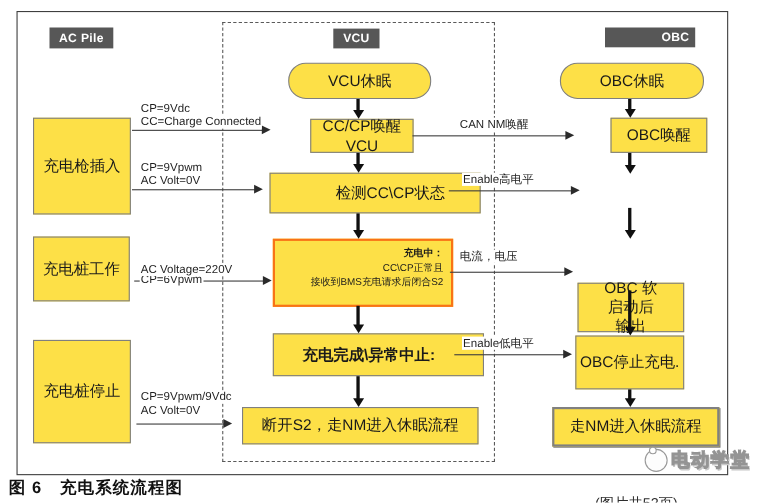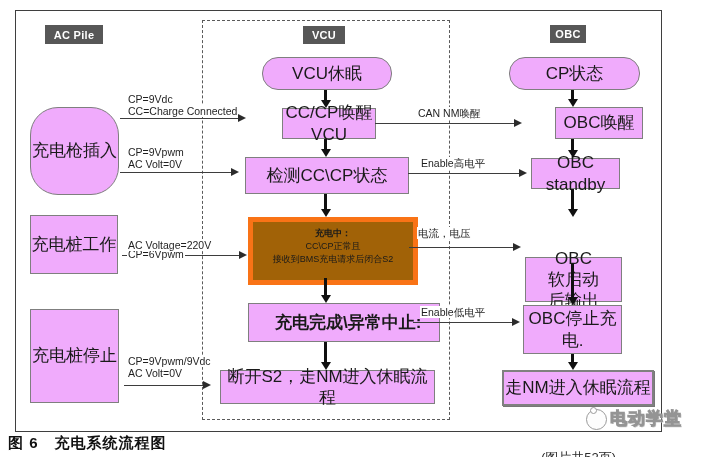--- a/index.html
+++ b/index.html
@@ -15,30 +15,30 @@
   .dashed-group {
     position:absolute; left:202px; top:20px; width:246px; height:398px;
     border:1px dashed #5a5a5a; background:transparent;
   }
   .chip {
     position:absolute; background:#575757; color:#ffffff; font-weight:bold;
     font-size:11px; display:flex; align-items:center; justify-content:center;
     letter-spacing:.3px;
   }
   .node {
-    position:absolute; background:#f0abfc; border:1px solid #7f7f7f;
+    position:absolute; background:#fde047; border:1px solid #7f7f7f;
     display:flex; align-items:center; justify-content:center;
-    font-size:17px; text-align:center; line-height:1.25; color:#1a1a1a;
+    font-size:14px; text-align:center; line-height:1.25; color:#1a1a1a;
   }
   .stadium { border-radius:16px; }
   .node.left-text { justify-content:flex-start; text-align:left; padding-left:26px; }
   .node.bold-text { font-weight:600; }
   .multi {
-    position:absolute; background:#a16207; border:5px solid #f97316;
-    padding:5px 7px; font-size:9px; line-height:1.45; text-align:center; color:#1a1a1a;
+    position:absolute; background:#fde047; border:2px solid #f97316;
+    padding:5px 7px; font-size:9px; line-height:1.45; text-align:right; color:#1a1a1a;
   }
   .multi .t { font-weight:bold; }
   .varrow { position:absolute; width:3px; background:#101010; }
   .varrow::after {
     content:""; position:absolute; bottom:-7px; left:-3.5px;
     border-left:5px solid transparent; border-right:5px solid transparent;
     border-top:8px solid #101010;
   }
   .harrow { position:absolute; height:1px; background:#3d3d3d; }
   .harrow::after {
@@ -48,21 +48,21 @@
   }
   .elabel {
     position:absolute; font-size:10.5px; color:#1f1f1f; white-space:nowrap;
     background:#fff; line-height:1.15; padding:0 1px;
   }
   .caption {
     position:absolute; left:8px; top:434px; font-size:15px; font-weight:bold;
     color:#111; letter-spacing:1px;
   }
   .watermark {
-    position:absolute; left:586px; top:407px; display:flex; align-items:flex-end;
+    position:absolute; left:586px; top:407px; display:flex; align-items:center;
     gap:3px; background:transparent;font-family:Liberation Serif, serif;
   }
   .wm-logo {
     width:19px; height:19px; border:1.5px solid #9a9a9a; border-radius:50%;
     background:#fdfdfd; position:relative;
   }
   .wm-logo::before {
     content:""; position:absolute; left:3px; top:-3px; width:5px; height:5px;
     border:1.5px solid #9a9a9a; border-radius:50%; background:#fff;
   }
@@ -79,40 +79,39 @@
 </head>
 <body>
 
 <div class="canvas">
 
   <div class="frame"></div>
   <div class="dashed-group"></div>
 
   <div class="chip" style="left:45px; top:25px; width:58px; height:19px;">AC Pile</div>
   <div class="chip" style="left:303px; top:26px; width:42px; height:18px;">VCU</div>
-  <div class="chip" style="left:550px; top:25px; width:36px; height:18px;">OBC</div>
+  <div class="chip" style="left:550px; top:25px; width:36px; height:18px;padding-left:46px;">OBC</div>
 
-  <div class="node" style="left:30px; top:107px; width:87px; height:86px;border-radius:28px;">充电枪插入</div>
+  <div class="node" style="left:30px; top:107px; width:87px; height:86px;">充电枪插入</div>
   <div class="node" style="left:30px; top:309px; width:87px; height:92px;">充电桩停止</div>
   <div class="node" style="left:30px; top:215px; width:86px; height:57px;">充电桩工作</div>
 
   <div class="node stadium" style="left:262px; top:57px; width:128px; height:31px;">VCU休眠</div>
   <div class="node" style="left:282px; top:108px; width:92px; height:29px;">CC/CP唤醒VCU</div>
-  <div class="node" style="left:245px; top:157px; width:162px; height:35px;">检测CC\CP状态</div>
+  <div class="node" style="left:245px; top:157px; width:162px; height:35px;padding-left:28px;">检测CC\CP状态</div>
   <div class="multi" style="left:248px; top:217px; width:146px; height:48px;">
     <div class="t">充电中：</div>
     <div>CC\CP正常且</div>
     <div>接收到BMS充电请求后闭合S2</div>
   </div>
   <div class="node left-text bold-text" style="left:248px; top:303px; width:164px; height:37px;">充电完成\异常中止:</div>
   <div class="node" style="left:220px; top:370px; width:213px; height:32px;">断开S2，走NM进入休眠流程</div>
 
-  <div class="node stadium" style="left:509px; top:57px; width:129px; height:31px;">CP状态</div>
+  <div class="node stadium" style="left:509px; top:57px; width:129px; height:31px;">OBC休眠</div>
   <div class="node" style="left:555px; top:107px; width:86px; height:30px;">OBC唤醒</div>
-  <div class="node" style="left:531px; top:158px; width:87px; height:29px;">OBC standby</div>
   <div class="node" style="left:525px; top:217px; width:97px; height:45px; padding:0 20px; box-sizing:border-box;margin-top:40px;">OBC 软启动后输出</div>
   <div class="node" style="left:523px; top:305px; width:97px; height:47px;">OBC停止充电.</div>
   <div class="node" style="left:502px; top:370px; width:148px; height:32px; border-width:2px; border-color:#808080; box-shadow:1px 1px 0 #777;">走NM进入休眠流程</div>
 
   <div class="varrow" style="left:324px; top:90px;  height:11px;"></div>
   <div class="varrow" style="left:324px; top:139px; height:11px;"></div>
   <div class="varrow" style="left:324px; top:194px; height:16px;"></div>
   <div class="varrow" style="left:324px; top:278px; height:18px;"></div>
   <div class="varrow" style="left:324px; top:342px; height:21px;"></div>
 

